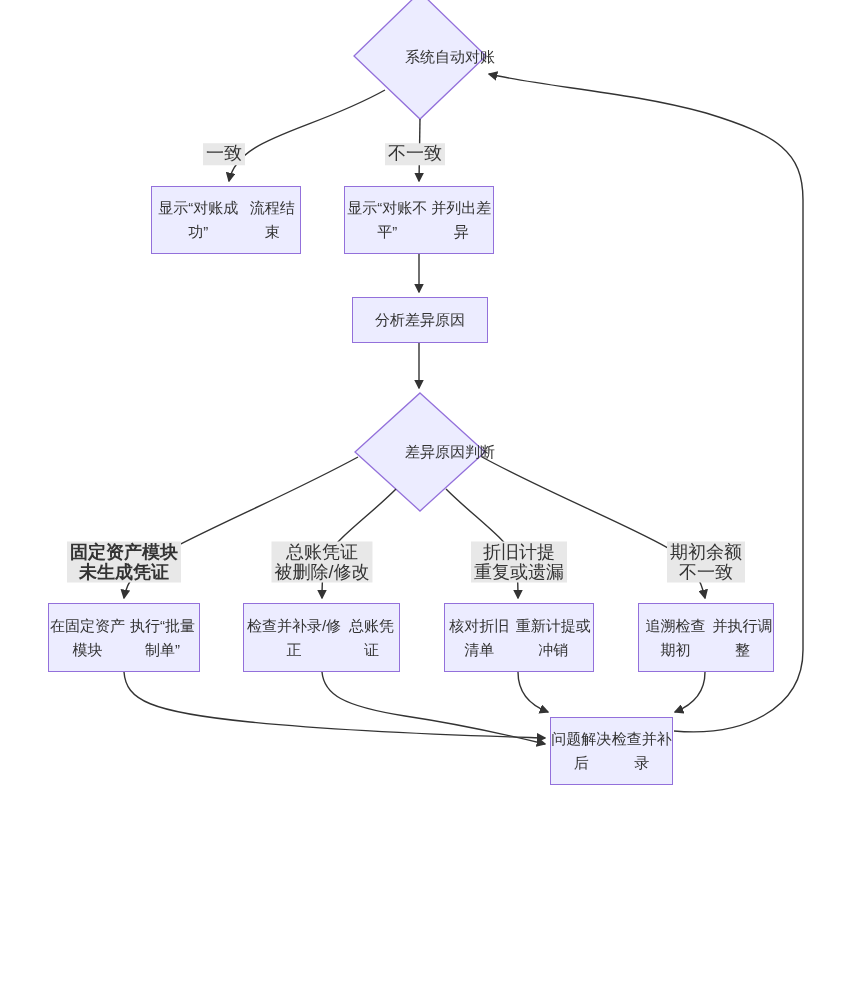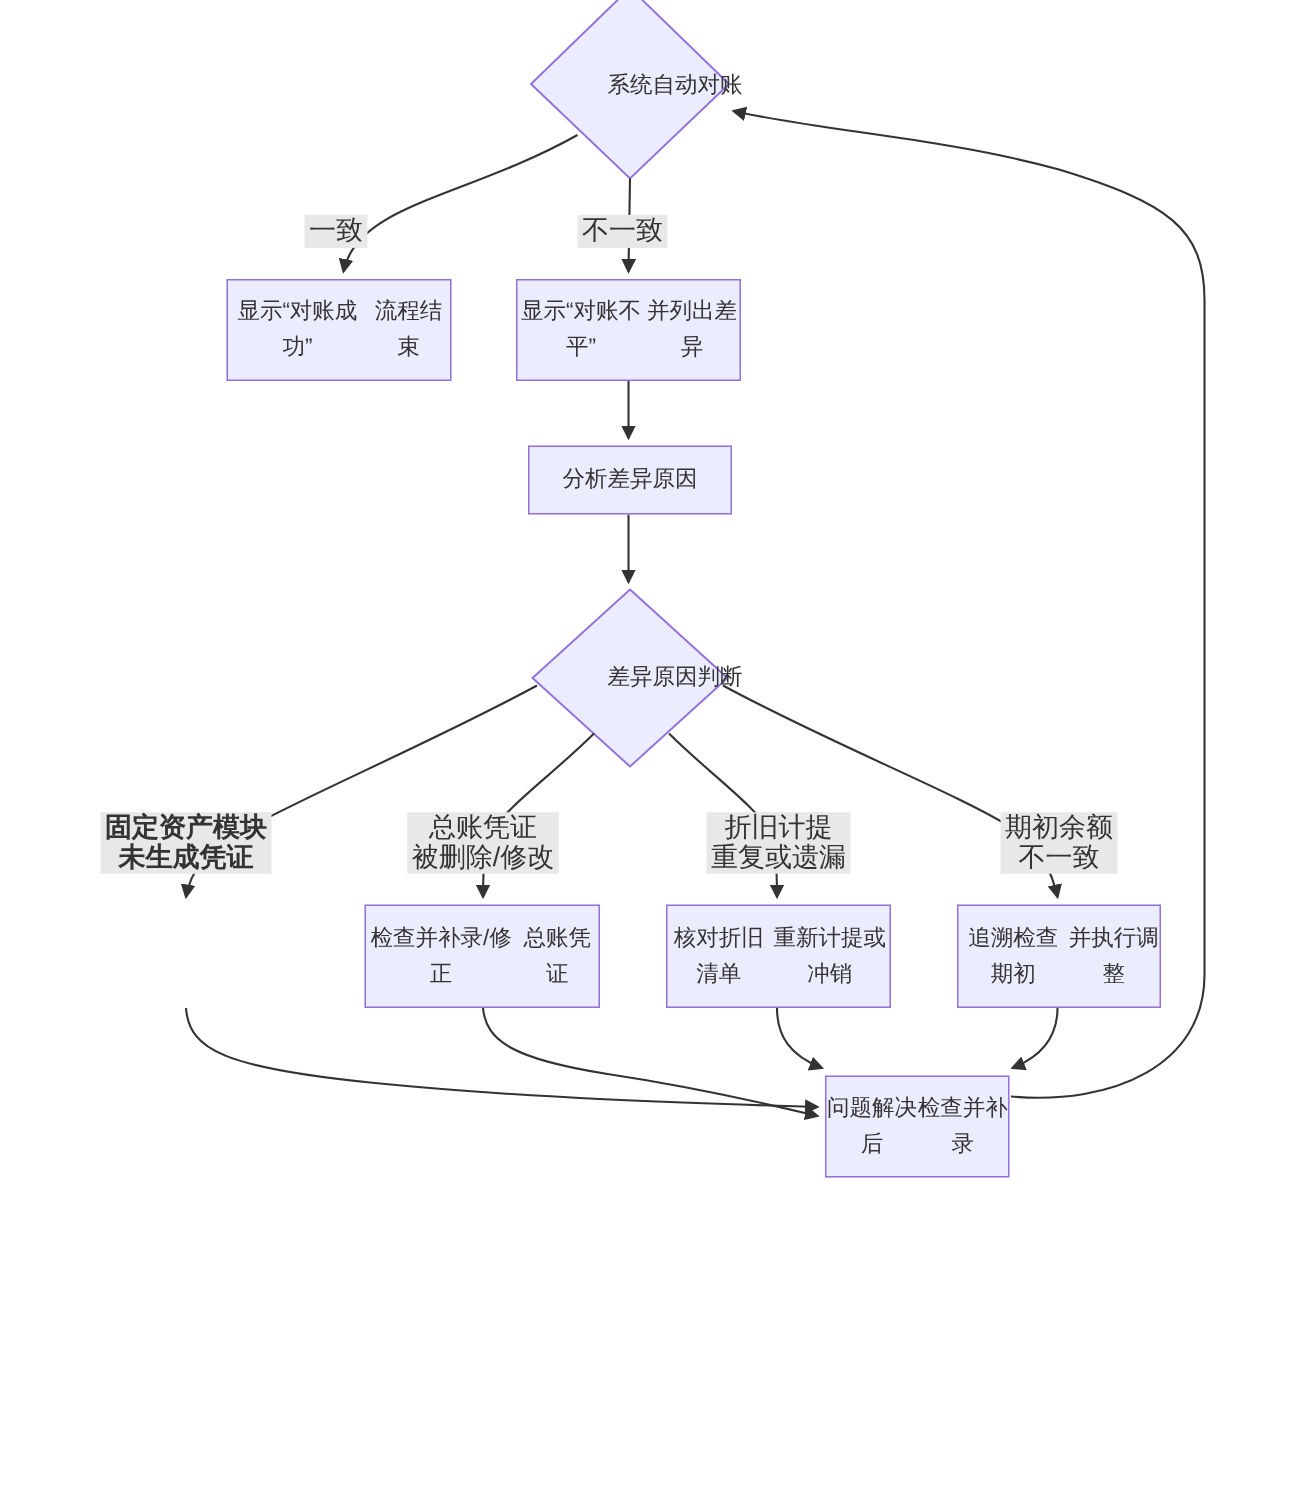--- a/index.html
+++ b/index.html
@@ -77,20 +77,24 @@
 
   <div class="node rect" style="left:344px;top:186px;width:150px;height:68px;">
     <span class="nl">显示“对账不平”</span>
     <span class="nl">并列出差异</span>
   </div>
 
   <div class="node rect" style="left:352px;top:297px;width:136px;height:46px;">
     <span class="nl">分析差异原因</span>
   </div>
 
+  <div class="node rect" style="left:48px;top:603px;width:152px;height:69px;">
+    <span class="nl">在固定资产模块</span>
+    <span class="nl">执行“批量制单”</span>
+  </div>
 
   <div class="node rect" style="left:243px;top:603px;width:157px;height:69px;">
     <span class="nl">检查并补录/修正</span>
     <span class="nl">总账凭证</span>
   </div>
 
   <div class="node rect" style="left:444px;top:603px;width:150px;height:69px;">
     <span class="nl">核对折旧清单</span>
     <span class="nl">重新计提或冲销</span>
   </div>

